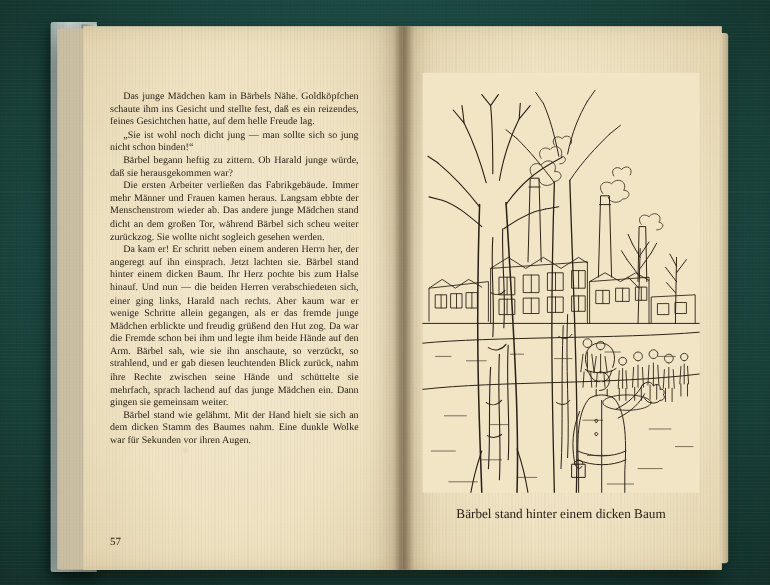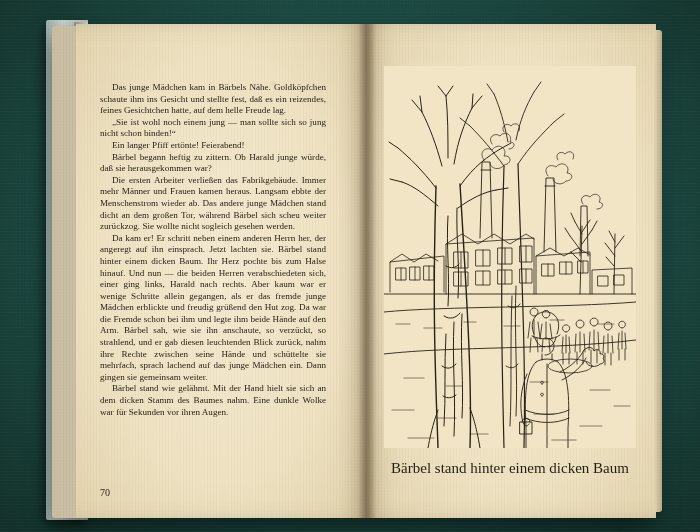--- a/index.html
+++ b/index.html
@@ -164,21 +164,21 @@
     z-index: 3;
   }
   .plate svg { display: block; }
 
   .caption {
     position: absolute;
     left: 18px;
     top: 436px;
     width: 252px;
     text-align: center;
-    font-size: 15px;
+    font-size: 12px;
     color: #241d14;
     z-index: 3;
   }
 
   
   .fore-edge {
     position: absolute;
     right: -6px;
     top: 6px;
     width: 8px;
@@ -199,29 +199,28 @@
     </div>
 
     <div class="book-block"></div>
 
     <div class="pages">
 
       <div class="page page-left">
 
         <div class="text-col">
           <p class="para">Das junge Mädchen kam in Bärbels Nähe. Goldköpfchen schaute ihm ins Gesicht und stellte fest, daß es ein reizendes, feines Gesichtchen hatte, auf dem helle Freude lag.</p>
-          <p class="para quote">„Sie ist wohl noch einem jung — man sollte sich so jung nicht schon binden!“</p>
-          <p class="para">Ein langer Pfiff ertönte! Feierabend!</p>
+          <p class="para quote">„Sie ist wohl noch dicht jung — man sollte sich so jung nicht schon binden!“</p>
           <p class="para">Bärbel begann heftig zu zittern. Ob Harald junge würde, daß sie herausgekommen war?</p>
           <p class="para">Die ersten Arbeiter verließen das Fabrikgebäude. Immer mehr Männer und Frauen kamen heraus. Langsam ebbte der Menschenstrom wieder ab. Das andere junge Mädchen stand dicht an dem großen Tor, während Bärbel sich scheu weiter zurückzog. Sie wollte nicht sogleich gesehen werden.</p>
           <p class="para">Da kam er! Er schritt neben einem anderen Herrn her, der angeregt auf ihn einsprach. Jetzt lachten sie. Bärbel stand hinter einem dicken Baum. Ihr Herz pochte bis zum Halse hinauf. Und nun — die beiden Herren verabschiedeten sich, einer ging links, Harald nach rechts. Aber kaum war er wenige Schritte allein gegangen, als er das fremde junge Mädchen erblickte und freudig grüßend den Hut zog. Da war die Fremde schon bei ihm und legte ihm beide Hände auf den Arm. Bärbel sah, wie sie ihn anschaute, so verzückt, so strahlend, und er gab diesen leuchtenden Blick zurück, nahm ihre Rechte zwischen seine Hände und schüttelte sie mehrfach, sprach lachend auf das junge Mädchen ein. Dann gingen sie gemeinsam weiter.</p>
           <p class="para">Bärbel stand wie gelähmt. Mit der Hand hielt sie sich an dem dicken Stamm des Baumes nahm. Eine dunkle Wolke war für Sekunden vor ihren Augen.</p>
         </div>
 
-        <div class="folio">70</div>
+        <div class="folio">57</div>
       </div>
 
       <div class="page page-right">
 
         <div class="plate">
           <svg viewBox="0 0 252 382" width="252" height="382" xmlns="http://www.w3.org/2000/svg">
             <defs>
               <clipPath id="plateclip">
                   <rect x="0" y="0" width="252" height="382"></rect>
                 </clipPath>

